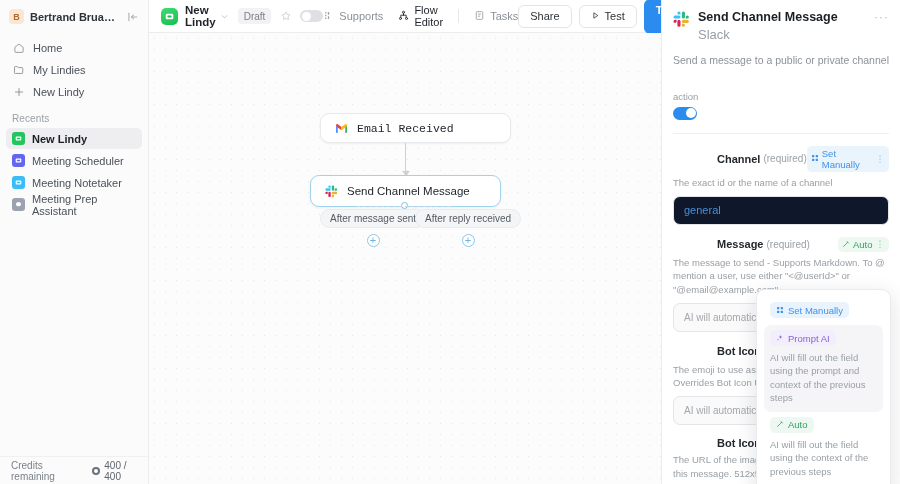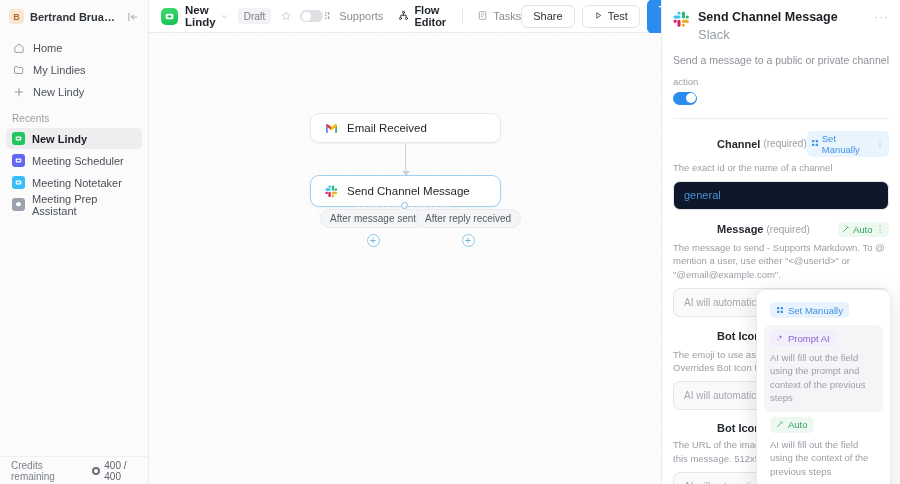--- a/index.html
+++ b/index.html
@@ -99,21 +99,21 @@
   }
   .toggle-off::after {
     content: ""; position: absolute; top: 1.5px; left: 1.5px;
     width: 9px; height: 9px; border-radius: 50%; background: #fff;
   }
   .tb-center { flex: 1 1 auto; display: flex; align-items: center; justify-content: center; gap: 15px; }
   .tb-link {
     display: flex; align-items: center; gap: 5px;
     font-size: 11px; color: #8a9097; cursor: pointer;
   }
-  .tb-link.cur { color: #23282e; font-weight: 700; }
+  .tb-link.cur { color: #23282e; font-weight: 400; }
   .tb-sep { width: 1px; height: 14px; background: #e6e6e9; }
   .tb-right { display: flex; align-items: center; gap: 7px; }
   .btn {
     font-size: 11px; border-radius: 6px; padding: 4.5px 11px;
     border: 1px solid #e3e4e7; background: #fff; color: #2d3338;
     cursor: pointer; font-weight: 500; display: flex; align-items: center; gap: 5px;
     font-family: "Liberation Sans", sans-serif;
   }
   .btn.primary { background: #2b8cf0; border-color: #2b8cf0; color: #fff; font-weight: 600; }
 
@@ -124,22 +124,22 @@
     background-image: radial-gradient(#e4e6ea 0.9px, transparent 0.9px);
     background-size: 11px 11px;
   }
   .node {
     position: absolute; background: #fff;
     border-radius: 9px; display: flex; align-items: center;
     padding: 0 13px; gap: 9px; font-size: 11.5px; font-weight: 500;
     color: #23282e; cursor: pointer;
   }
   .node.trigger {
-    left: 161px; top: 80px; width: 191px; height: 30px;
-    border: 1px solid #e8e9ec; box-shadow: 0 1px 2px rgba(16,24,40,.05);
+    left: 171px; top: 80px; width: 191px; height: 30px;
+    border: 1px solid #e8e9ec; box-shadow: 0 1px 2px rgba(16,24,40,.05); font-family: Liberation Mono, monospace;
   }
   .node.action {
     left: 161px; top: 142px; width: 191px; height: 32px;
     border: 1.3px solid #9fd2ee; box-shadow: 0 1px 3px rgba(16,24,40,.06);
   }
   .node .nico { width: 14px; height: 14px; flex: 0 0 14px; display:flex; align-items:center; justify-content:center;}
   .edge {
     position: absolute; left: 256px; top: 110px;
     width: 1.3px; height: 32px; background: #cdd1d6;
   }
@@ -180,21 +180,21 @@
     background: #fff; border-left: 1px solid #ececef;
     overflow: hidden; position: relative;
   }
   .panel-inner { padding: 10px 11px 0 11px; }
   .p-head { display: flex; align-items: flex-start; gap: 8px; }
   .slack-ico { width: 17px; height: 17px; flex: 0 0 17px; margin-top: 1px; }
   .p-title { font-size: 12.5px; font-weight: 700; color: #1b1f24; line-height: 1.2; }
   .p-sub { font-size: 13px; color: #9aa0a6; margin-top: 1.5px; }
   .p-dots { margin-left: auto; color: #b6bbc1; font-size: 12px; cursor: pointer; letter-spacing: 1px; }
   .p-desc { font-size: 10.5px; color: #8d9298; margin-top: 11px; line-height: 1.35; }
-  .p-action-lbl { font-size: 9.5px; color: #9aa0a6; margin-top: 9px; }
+  .p-action-lbl { font-size: 9.5px; color: #9aa0a6; margin-top: 24px; }
   .toggle-on {
     margin-top: 5px; width: 24px; height: 13px; border-radius: 7px;
     background: #2b8cf0; position: relative; cursor: pointer;
   }
   .toggle-on::after {
     content: ""; position: absolute; top: 1.5px; right: 1.5px;
     width: 10px; height: 10px; border-radius: 50%; background: #fff;
   }
   .p-divider { height: 1px; background: #eeeef0; margin: 13px 0 0 0; }
 

